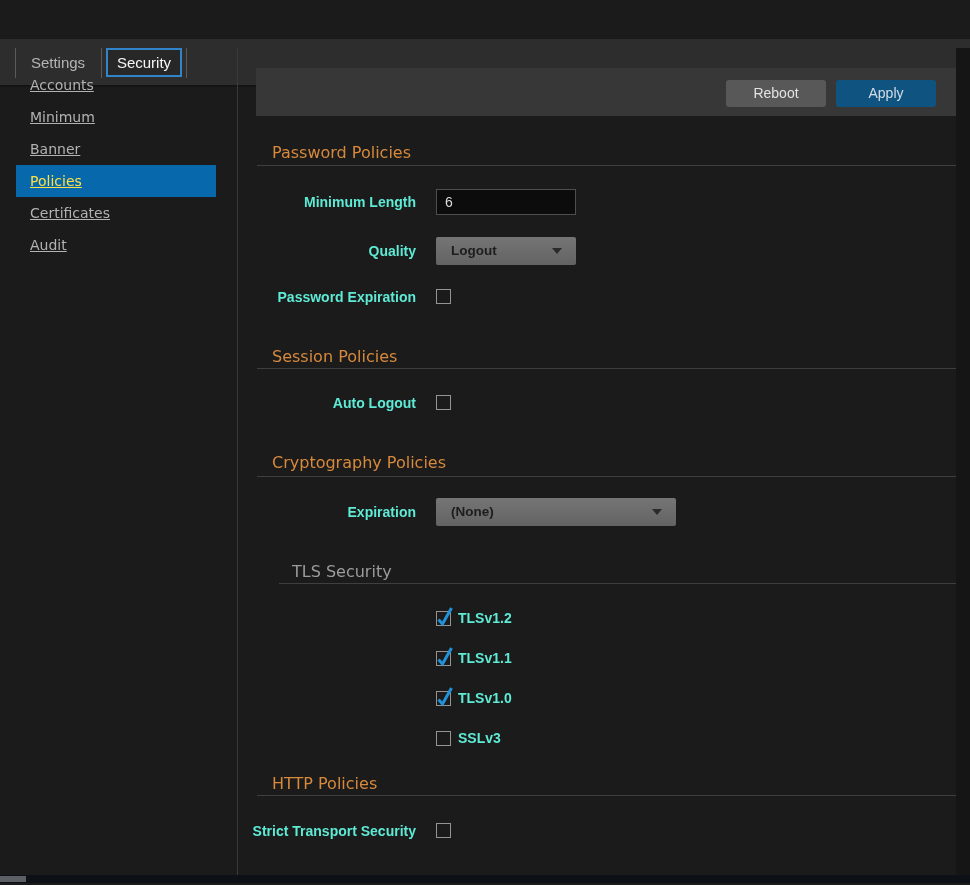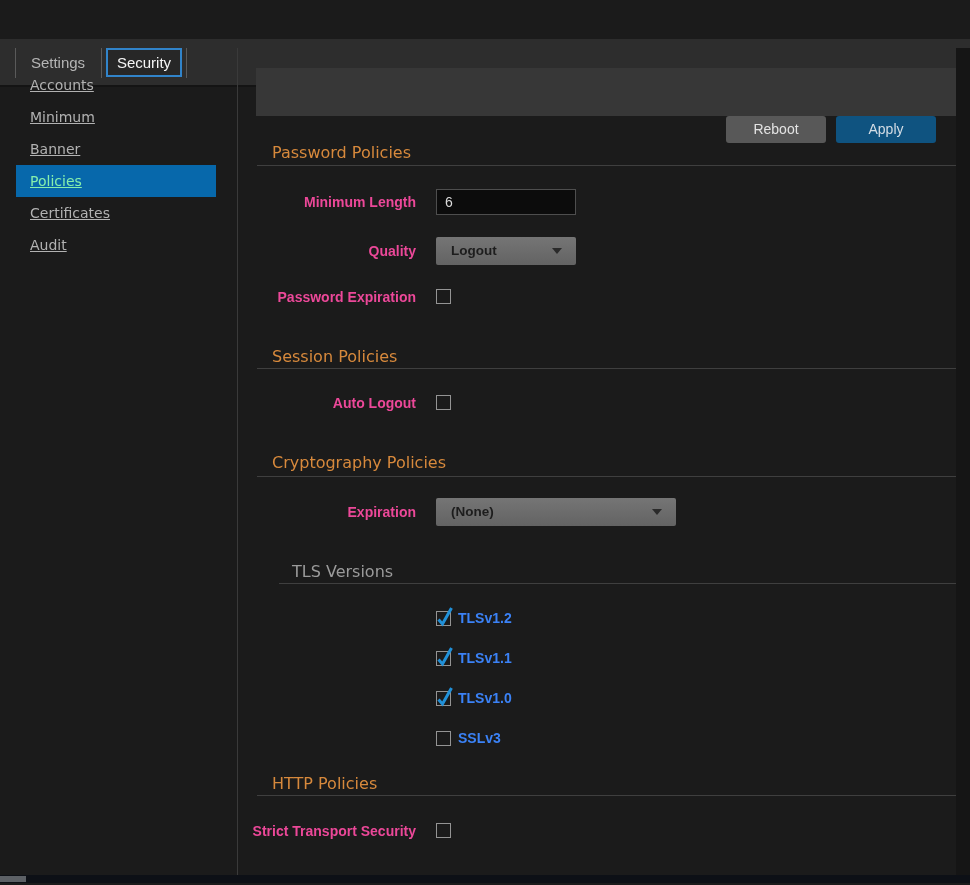--- a/index.html
+++ b/index.html
@@ -19,43 +19,43 @@
 
   
   .header{position:absolute;left:0;top:0;width:970px;height:48px;background:var(--header-bg);border-bottom:2px solid #141414;margin-top:39px;}
   .tab-divider{position:absolute;top:9px;width:1px;height:30px;background:#5a5a5a;}
   .tab{position:absolute;top:0;height:48px;line-height:48px;text-align:center;font-family:"Liberation Sans",sans-serif;font-size:15px;color:#b5b5b5;cursor:default;}
   .tab.active{top:9px;height:29px;line-height:25px;border:2px solid var(--tab-border-blue);color:#f5f5f5;background:#272727;}
 
   
   .sidebar-divider{position:absolute;left:237px;top:48px;width:1px;height:827px;background:#3a3a3a;}
   .side-item{position:absolute;left:16px;width:200px;height:32px;line-height:32px;padding-left:14px;font-size:14px;color:#b2b2b2;cursor:default;text-decoration:underline;}
-  .side-item.selected{background:var(--selection-blue);color:#86efac;}
+  .side-item.selected{background:var(--selection-blue);color:#fde047;}
 
   
   .toolbar{position:absolute;left:256px;top:68px;width:700px;height:48px;background:var(--toolbar-bg);}
-  .btn{position:absolute;top:80px;width:100px;height:27px;border:none;border-radius:3px;font-family:"Liberation Sans",sans-serif;font-size:14px;text-align:center;line-height:27px;cursor:default;margin-top:36px;}
+  .btn{position:absolute;top:80px;width:100px;height:27px;border:none;border-radius:3px;font-family:"Liberation Sans",sans-serif;font-size:14px;text-align:center;line-height:27px;cursor:default;}
   .btn-reboot{left:726px;background:#585858;color:#e3e3e3;}
   .btn-apply{left:836px;background:var(--apply-blue);color:#d4dde5;}
 
   
   .section-title{position:absolute;left:272px;font-size:16px;color:var(--accent-orange);white-space:nowrap;}
   .section-line{position:absolute;left:257px;width:699px;height:1px;background:var(--line);}
   .sub-title{position:absolute;left:292px;font-size:16px;color:#9b9b9b;white-space:nowrap;}
   .sub-line{position:absolute;left:279px;width:677px;height:1px;background:var(--line);}
 
   
-  .form-label{position:absolute;left:236px;width:180px;text-align:left;font-family:"Liberation Sans",sans-serif;font-size:14px;font-weight:bold;color:#ec4899;display:flex;align-items:center;justify-content:flex-end;white-space:nowrap;}
+  .form-label{position:absolute;left:236px;width:180px;text-align:left;font-family:"Liberation Sans",sans-serif;font-size:14px;font-weight:bold;color:#5eead4;display:flex;align-items:center;justify-content:flex-end;white-space:nowrap;}
   .text-input{position:absolute;left:436px;width:140px;height:26px;background:#0c0c0c;border:1px solid #4e4e4e;color:#dcdcdc;font-family:"Liberation Sans",sans-serif;font-size:14px;padding-left:8px;}
   .dropdown{position:absolute;left:436px;height:28px;background:linear-gradient(#757575,#636363);border-radius:2px;color:#1d1d1d;font-family:"Liberation Sans",sans-serif;font-size:13.5px;font-weight:bold;line-height:28px;padding-left:15px;cursor:default;}
   .dd-arrow{position:absolute;top:11px;width:0;height:0;border-left:5.5px solid transparent;border-right:5.5px solid transparent;border-top:6px solid #2a2a2a;}
   .checkbox{position:absolute;width:15px;height:15px;border:1px solid #949494;background:transparent;}
   .checkbox svg{display:none;position:absolute;left:-1px;top:-1px;width:15px;height:15px;overflow:visible;}
   .checkbox.checked svg{display:block;}
-  .check-label{position:absolute;left:458px;height:15px;line-height:15px;font-family:"Liberation Sans",sans-serif;font-size:14px;font-weight:bold;color:#3b82f6;white-space:nowrap;}
+  .check-label{position:absolute;left:458px;height:15px;line-height:15px;font-family:"Liberation Sans",sans-serif;font-size:14px;font-weight:bold;color:#5eead4;white-space:nowrap;}
 
   
   .hscroll-track{position:absolute;left:0;top:875px;width:970px;height:8px;background:#0d1016;}
   .hscroll-thumb{position:absolute;left:0;top:876px;width:26px;height:6px;background:#5d6166;}
   .vscroll-gutter{position:absolute;left:956px;top:48px;width:14px;height:827px;background:#151515;}
 </style>
 </head>
 <body>
 
 <div class="header">
@@ -107,21 +107,21 @@
 
 <div class="section-title" style="top:453px">Cryptography Policies</div>
 <div class="section-line" style="top:476px"></div>
 
 <div class="form-label" style="top:498px;height:28px">Expiration</div>
 <div class="dropdown" style="top:498px;width:240px">
   <span>(None)</span>
   <span class="dd-arrow" style="right:14px"></span>
 </div>
 
-<div class="sub-title" style="top:562px">TLS Versions</div>
+<div class="sub-title" style="top:562px">TLS Security</div>
 <div class="sub-line" style="top:583px"></div>
 
 <div class="checkbox checked" style="left:436px;top:611px">
   <svg viewBox="0 0 15 15">
       <polyline points="2.5,8.5 6.5,13 15.5,-3" fill="none" stroke="#2191d9" stroke-width="3"></polyline>
     </svg>
 </div>
 <div class="check-label" style="top:611px">TLSv1.2</div>
 
 <div class="checkbox checked" style="left:436px;top:651px">

